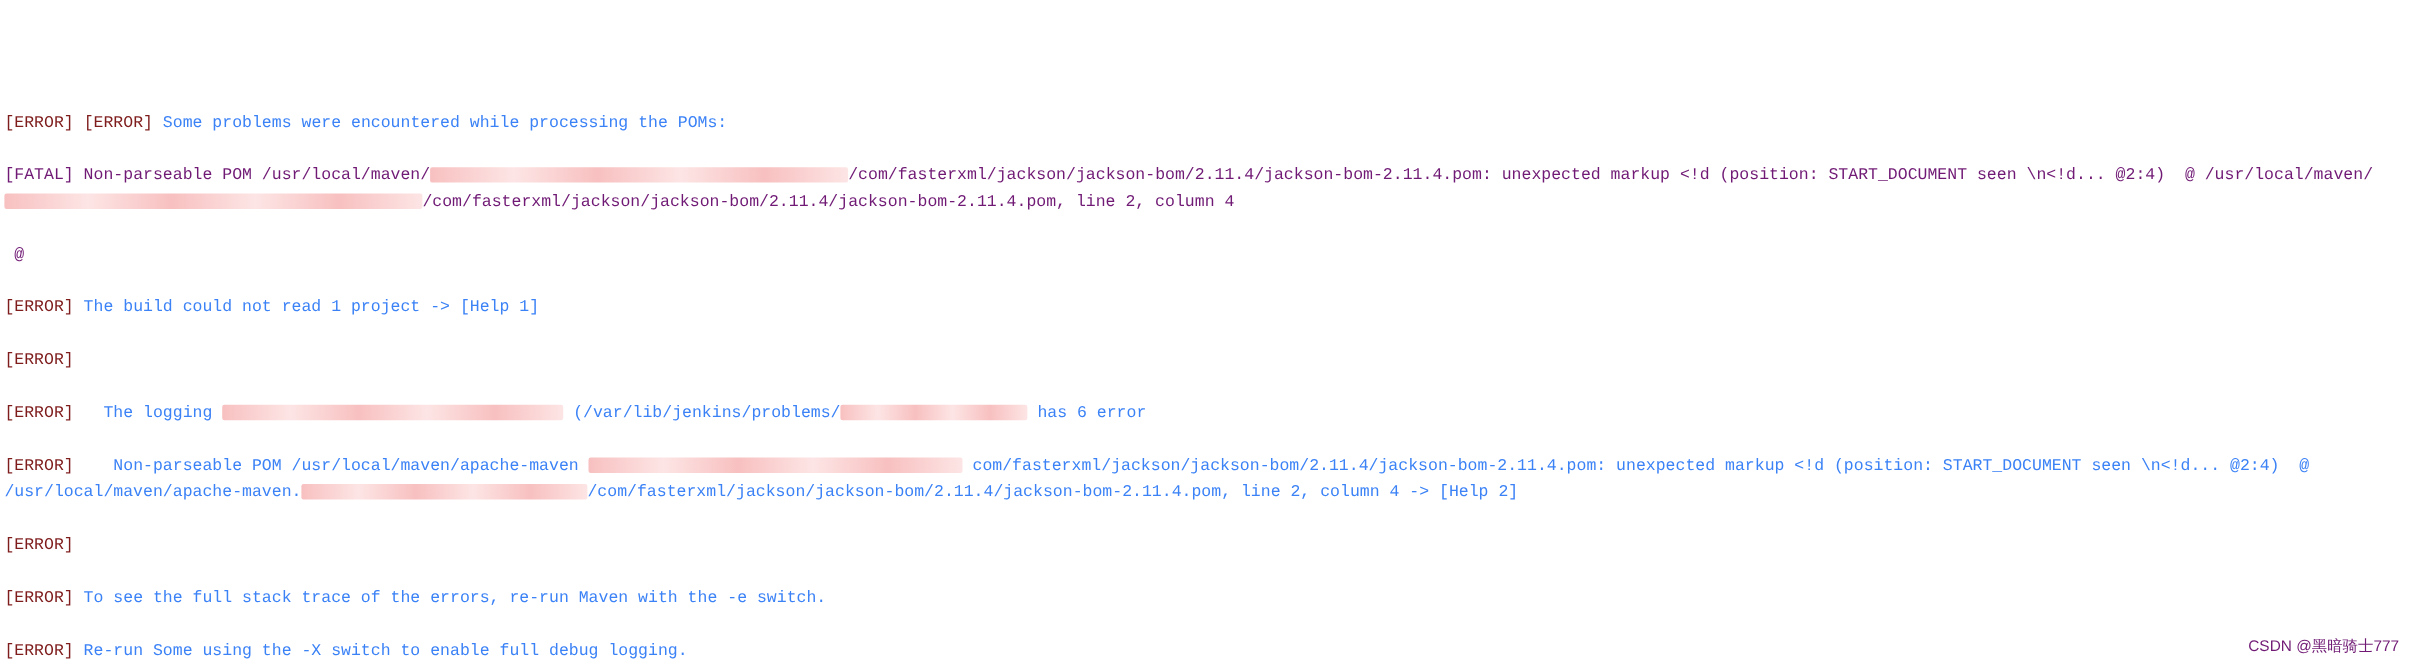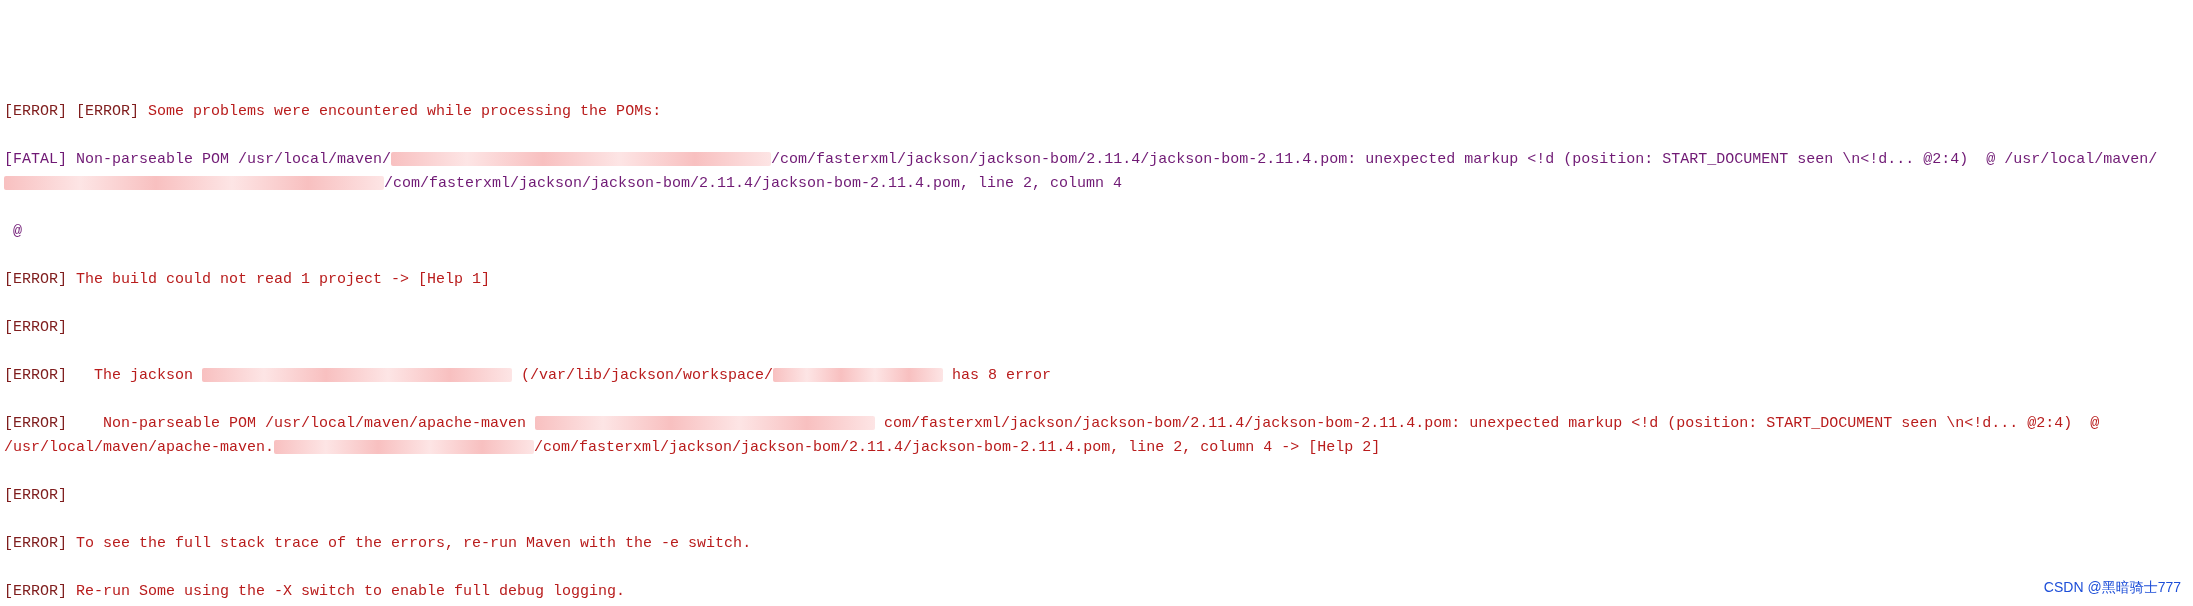--- a/index.html
+++ b/index.html
@@ -16,21 +16,21 @@
       white-space: pre-wrap;
       word-wrap: break-word;
     }
     .line {
       display: block;
     }
     .error-tag {
       color: #7f1d1d;
     }
     .error-text {
-      color: #b91c1c;
+      color: #3b82f6;
       margin-top: 12px;
     }
     .fatal-text {
       color: #701a75;
     }
     .redacted {
       display: inline-block;
       background: linear-gradient(90deg, #f8c0c0 0%, #fde5e5 20%, #f8c0c0 40%, #fde5e5 60%, #f8c0c0 80%, #fde5e5 100%);
       height: 14px;
       vertical-align: middle;
@@ -39,37 +39,37 @@
     .r1 { width: 380px; }
     .r2 { width: 380px; }
     .r3 { width: 310px; }
     .r4 { width: 170px; }
     .r5 { width: 340px; }
     .r6 { width: 260px; }
     .watermark {
       position: fixed;
       bottom: 8px;
       right: 12px;
-      color: #1d4ed8;
+      color: #701a75;
       font-family: sans-serif;
       font-size: 14px;
       pointer-events: none;
     }
   </style>
 </head>
 <body>
 
 
 
 <span class="line"><span class="error-tag">[ERROR]</span> <span class="error-tag">[ERROR]</span><span class="error-text"> Some problems were encountered while processing the POMs:</span></span>
 <span class="line"><span class="fatal-text">[FATAL]</span><span class="fatal-text"> Non-parseable POM /usr/local/maven/</span><span class="redacted r1"></span><span class="fatal-text">/com/fasterxml/jackson/jackson-bom/2.11.4/jackson-bom-2.11.4.pom: unexpected markup &lt;!d (position: START_DOCUMENT seen \n&lt;!d... @2:4)  @ /usr/local/maven/</span><span class="redacted r2"></span><span class="fatal-text">/com/fasterxml/jackson/jackson-bom/2.11.4/jackson-bom-2.11.4.pom, line 2, column 4</span></span>
 <span class="line fatal-text"> @ </span>
 <span class="line"><span class="error-tag">[ERROR]</span><span class="error-text"> The build could not read 1 project -&gt; [Help 1]</span></span>
 <span class="line"><span class="error-tag">[ERROR]</span></span>
-<span class="line"><span class="error-tag">[ERROR]</span><span class="error-text">   The jackson </span><span class="redacted r3"></span><span class="error-text"> (/var/lib/jackson/workspace/</span><span class="redacted r4"></span><span class="error-text"> has 8 error</span></span>
+<span class="line"><span class="error-tag">[ERROR]</span><span class="error-text">   The logging </span><span class="redacted r3"></span><span class="error-text"> (/var/lib/jenkins/problems/</span><span class="redacted r4"></span><span class="error-text"> has 6 error</span></span>
 <span class="line"><span class="error-tag">[ERROR]</span><span class="error-text">    Non-parseable POM /usr/local/maven/apache-maven </span><span class="redacted r5"></span><span class="error-text"> com/fasterxml/jackson/jackson-bom/2.11.4/jackson-bom-2.11.4.pom: unexpected markup &lt;!d (position: START_DOCUMENT seen \n&lt;!d... @2:4)  @ /usr/local/maven/apache-maven.</span><span class="redacted r6"></span><span class="error-text">/com/fasterxml/jackson/jackson-bom/2.11.4/jackson-bom-2.11.4.pom, line 2, column 4 -&gt; [Help 2]</span></span>
 <span class="line"><span class="error-tag">[ERROR]</span></span>
 <span class="line"><span class="error-tag">[ERROR]</span><span class="error-text"> To see the full stack trace of the errors, re-run Maven with the -e switch.</span></span>
 <span class="line"><span class="error-tag">[ERROR]</span><span class="error-text"> Re-run Some using the -X switch to enable full debug logging.</span></span>
 
 
 
 
 
 <div class="watermark">CSDN @黑暗骑士777</div>

